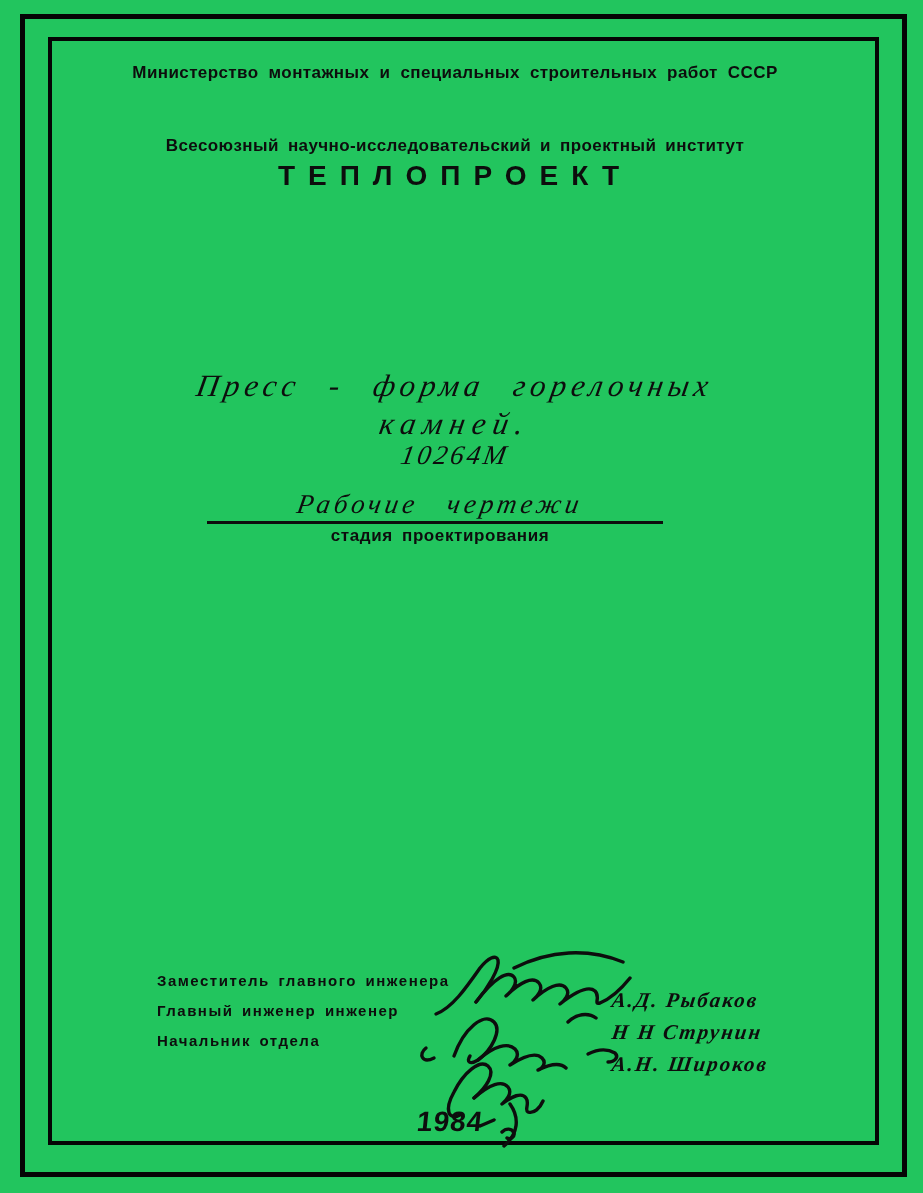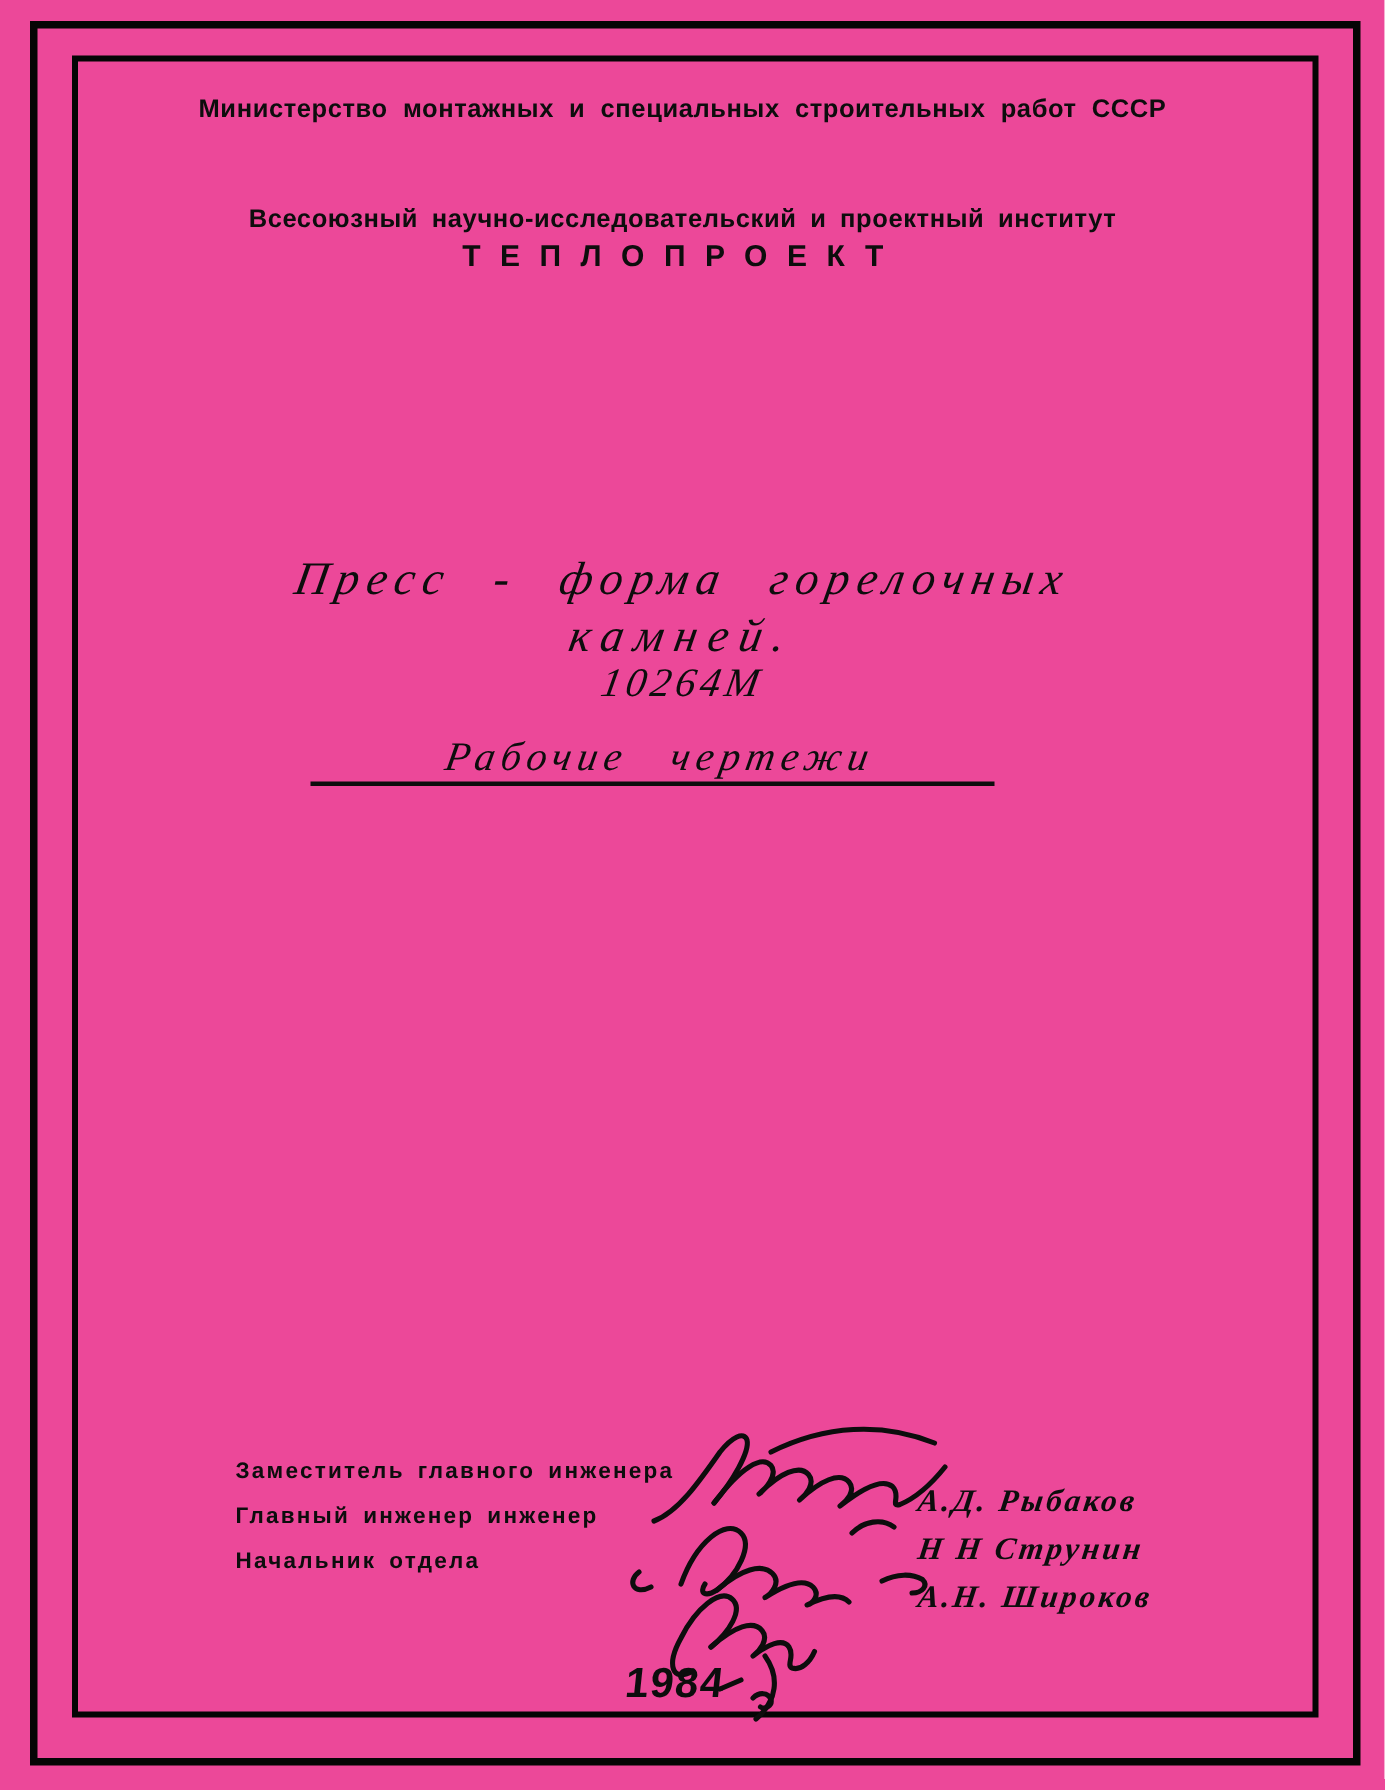--- a/index.html
+++ b/index.html
@@ -3,21 +3,21 @@
 <meta charset="utf-8">
 <style>
   * { margin: 0; padding: 0; box-sizing: border-box; }
   html, body { background: #ffffff; }
   body { font-family: "Liberation Sans", sans-serif; }
 
   .page {
     position: relative;
     width: 923px;
     height: 1193px;
-    background: #ec4899;
+    background: #22c55e;
     color: #0d0d0d;
     overflow: hidden;
   }
 
   .border-outer {
     position: absolute;
     left: 20px; top: 14px;
     width: 887px; height: 1163px;
     border: 5px solid #050505;
   }
@@ -34,21 +34,21 @@
   .print {
     font-family: "Liberation Sans", sans-serif;
     font-weight: bold;
     color: #0d0d0d;
   }
   .center-band { left: 60px; width: 790px; text-align: center; }
 
   .ministry    { top: 63px;  font-size: 17px; word-spacing: 5px; letter-spacing: 0.4px; }
   .glavtm      { top: 101px; font-size: 17px; letter-spacing: 7px; }
   .institute   { top: 136px; font-size: 17px; word-spacing: 4px; letter-spacing: 0.4px; }
-  .teploproekt { top: 160px; font-size: 20px; letter-spacing: 13px; }
+  .teploproekt { top: 160px; font-size: 28px; letter-spacing: 13px; }
 
   
   .hand {
     font-family: "Liberation Serif", serif;
     font-style: italic;
     color: #0d0d0d;
     transform: skewX(-10deg);
   }
 
   .title-line1 { top: 368px; left: 60px; width: 790px; text-align: center;
@@ -112,20 +112,21 @@
   <div class="abs hand title-line1">Пресс - форма горелочных</div>
 
   <div class="abs hand title-line2">камней.</div>
 
   <div class="abs hand title-num">10264М</div>
 
   <div class="abs hand doctype">Рабочие чертежи</div>
 
   <div class="doctype-rule"></div>
 
+  <div class="abs print stage">стадия проектирования</div>
 
   <div class="abs roles">
     <div class="role-line">Заместитель главного инженера</div>
     <div class="role-line">Главный инженер инженер</div>
     <div class="role-line">Начальник отдела</div>
   </div>
 
   <svg class="signatures-svg" width="250" height="200" viewBox="0 0 250 200" fill="none" stroke="#0d0d0d" stroke-width="3.4" stroke-linecap="round" stroke-linejoin="round">
 
     <g>

